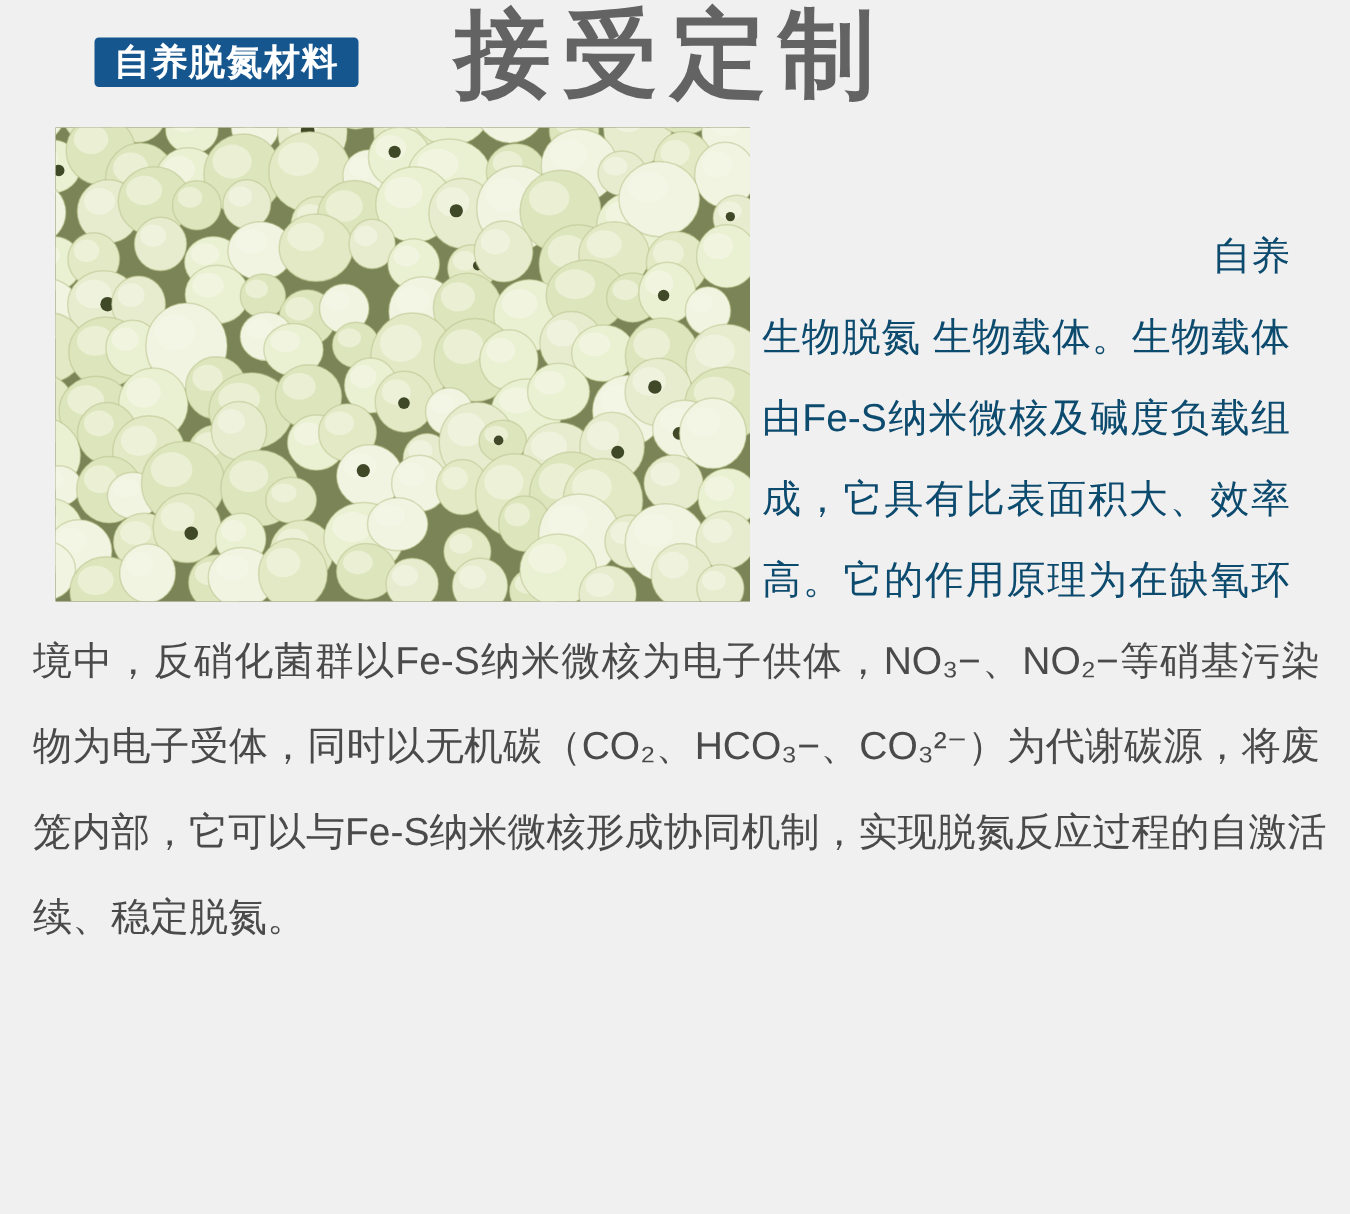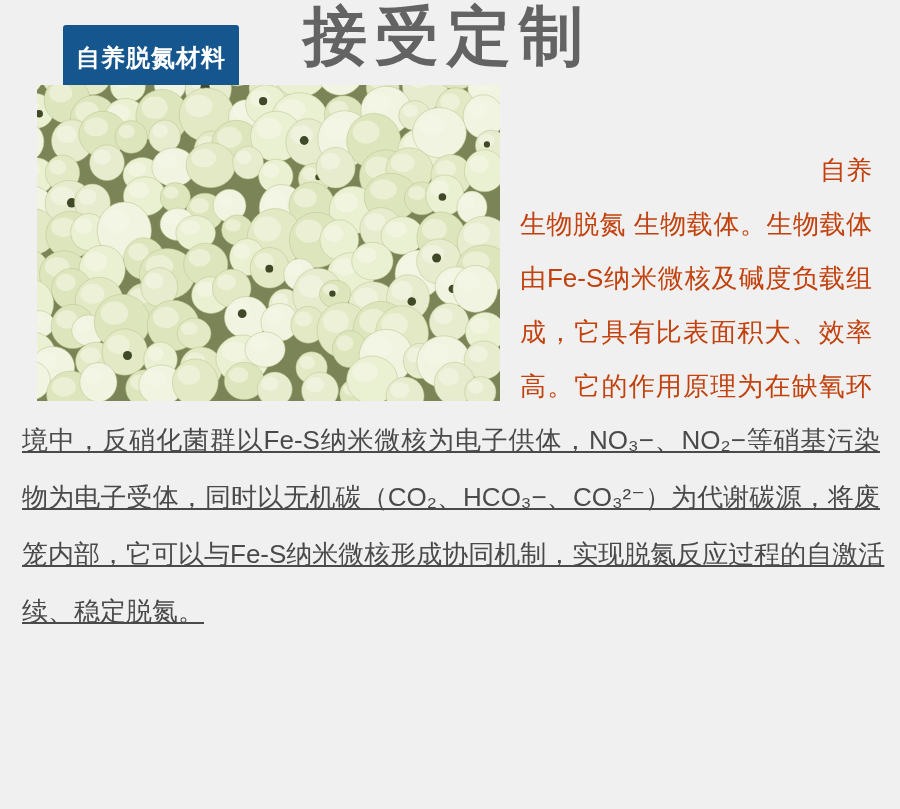--- a/index.html
+++ b/index.html
@@ -12,21 +12,21 @@
     background: #f0f0f0;
     overflow: hidden;
   }
 
   .badge {
     position: absolute;
     left: 63px;
     top: 25px;
     height: 33px;
     line-height: 33px;
-    padding: 16px 13px;
+    padding: 0 13px;
     background: #15568e;
     color: #ffffff;
     font-size: 24px;
     font-weight: bold;
     letter-spacing: 1px;
     border-radius: 3px;
   }
 
   .title {
     position: absolute;
@@ -48,24 +48,24 @@
     top: 85px;
     width: 463px;
     height: 316px;
     overflow: hidden;
     background: #7a8456;
   }
   .photo svg { display: block; }
 
   .col-right {
     position: absolute;
-    left: 520px;
+    left: 508px;
     top: 143px;
     width: 352px;
-    color: #c2410c;
+    color: #0c4a6e;
     font-size: 26px;
   }
   .col-right .line {
     height: 54px;
     line-height: 54px;
     text-align: justify;
     text-align-last: justify;
     white-space: nowrap;
   }
   .col-right .line.first { text-align-last: right; }
@@ -77,21 +77,20 @@
     width: 858px;
     color: #4a4a4a;
     font-size: 26px;
   }
   .full-text .line {
     height: 57px;
     line-height: 57px;
     text-align: justify;
     text-align-last: justify;
     white-space: nowrap;
-    text-decoration: underline;
   }
   .full-text .line.last { text-align-last: left; }
 </style>
 </head>
 <body>
 
 <div class="canvas">
 
   <div class="badge">自养脱氮材料</div>
 

